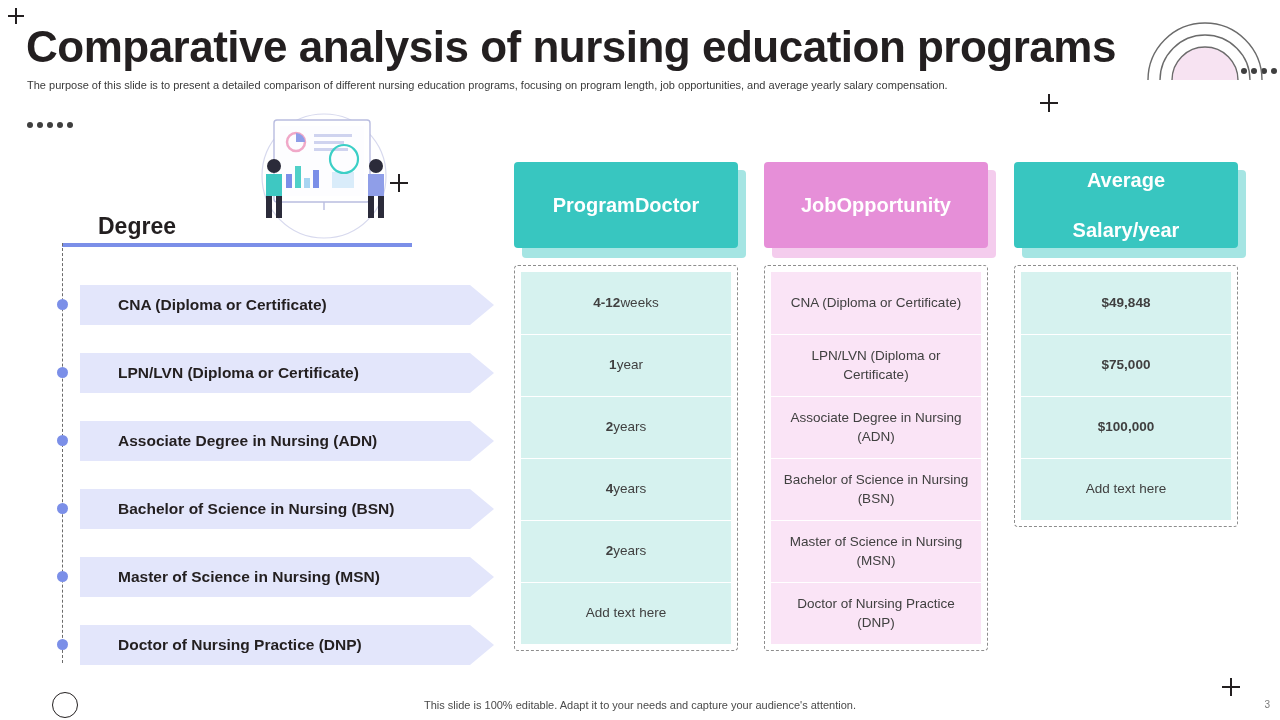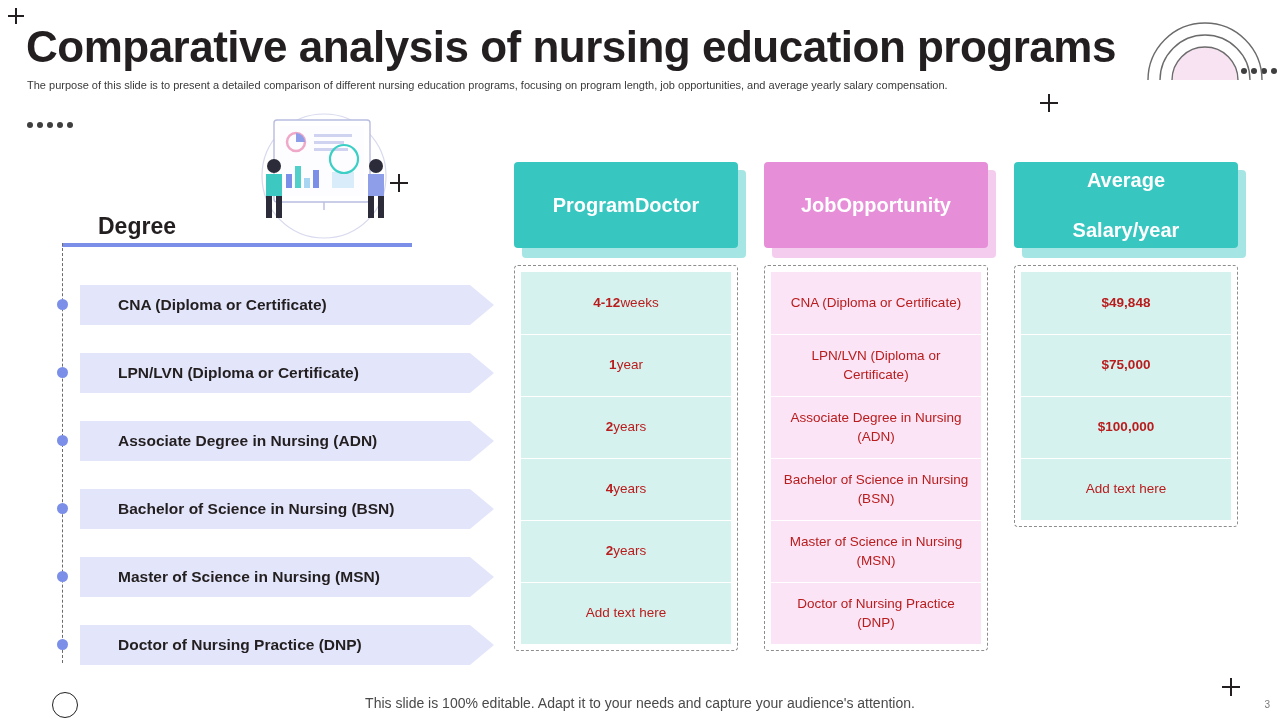--- a/index.html
+++ b/index.html
@@ -177,35 +177,35 @@
     box-sizing: border-box;
     z-index: 2;
   }
   .cell {
     height: 62px;
     display: flex;
     align-items: center;
     justify-content: center;
     text-align: center;
     font-size: 13.5px;
-    color: #b91c1c;
+    color: #404040;
     line-height: 1.35;
     padding: 0 8px;
     box-sizing: border-box;
   }
   .cell + .cell { border-top: 1.2px solid #ffffff; }
   .cell b { font-weight: bold; }
 
   .footer {
     position: absolute;
     left: 0;
     right: 0;
     bottom: 9px;
     text-align: center;
-    font-size: 14px;
+    font-size: 11px;
     color: #4a4a4a;
   }
   .page-num {
     position: absolute;
     right: 10px;
     bottom: 10px;
     font-size: 10px;
     color: #7a7a7a;
   }
 

